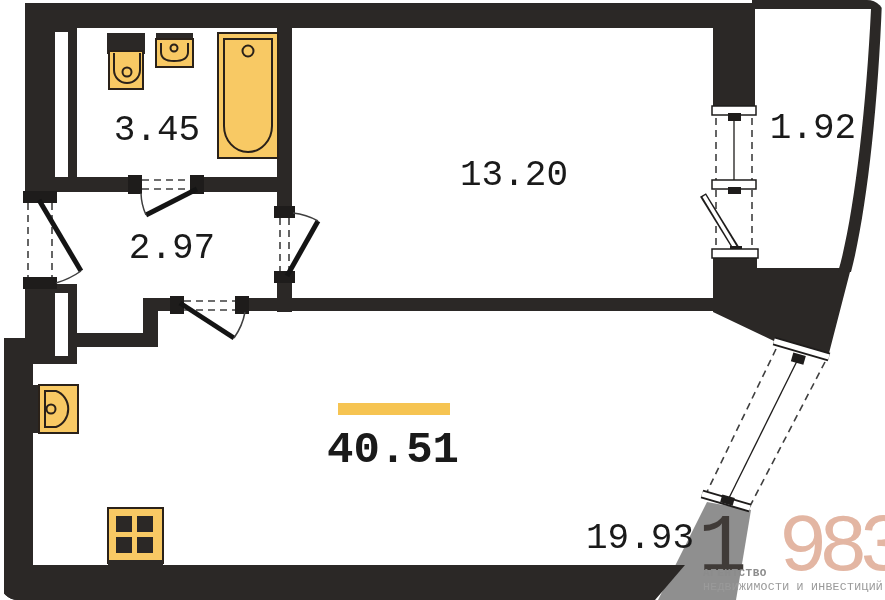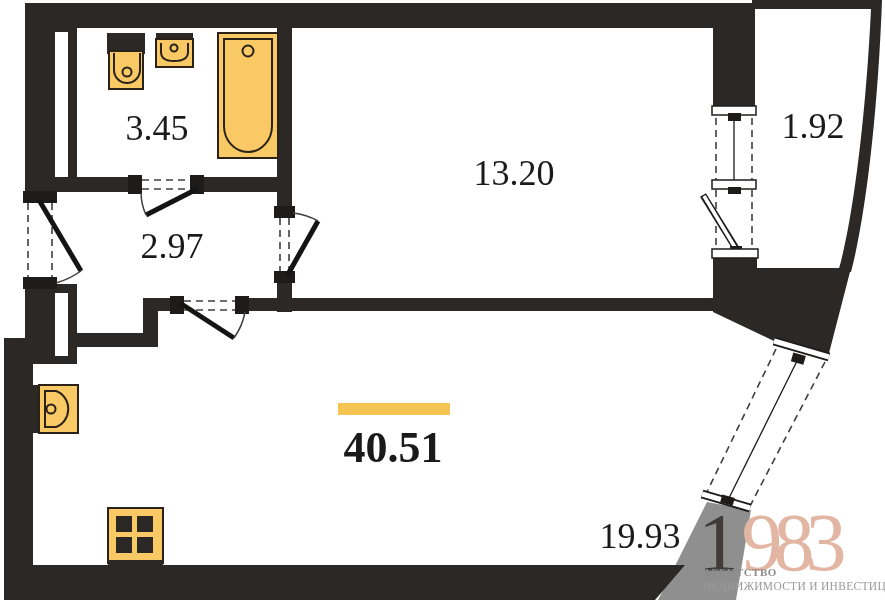--- a/index.html
+++ b/index.html
@@ -1,17 +1,17 @@
 <!DOCTYPE html>
 <html><head>
 <meta charset="utf-8">
 <style>
   html,body{margin:0;padding:0;background:#ffffff;}
   .stage{position:relative;width:885px;height:600px;background:#fff;overflow:hidden;
-         font-family:Liberation Serif, serif;}
+         font-family:Liberation Mono, monospace;border-radius:18px;}
   svg{display:block;}
   .wall{fill:#2B2826;stroke:none;}
   .gap{fill:#ffffff;stroke:none;}
   .fixture{stroke:#2A2119;stroke-width:2;}
   .fixture-dark{fill:#2B2826;stroke:none;}
   .fixture-line{fill:none;stroke:#2A2119;stroke-width:2;}
   .dash{stroke:#3F3F3F;stroke-width:1.6;stroke-dasharray:7 5;fill:none;}
   .leaf{stroke:#141414;stroke-width:5;fill:none;}
   .arc{stroke:#3F3F3F;stroke-width:1.5;fill:none;}
   .hinge{fill:#1E1C1B;stroke:none;}

